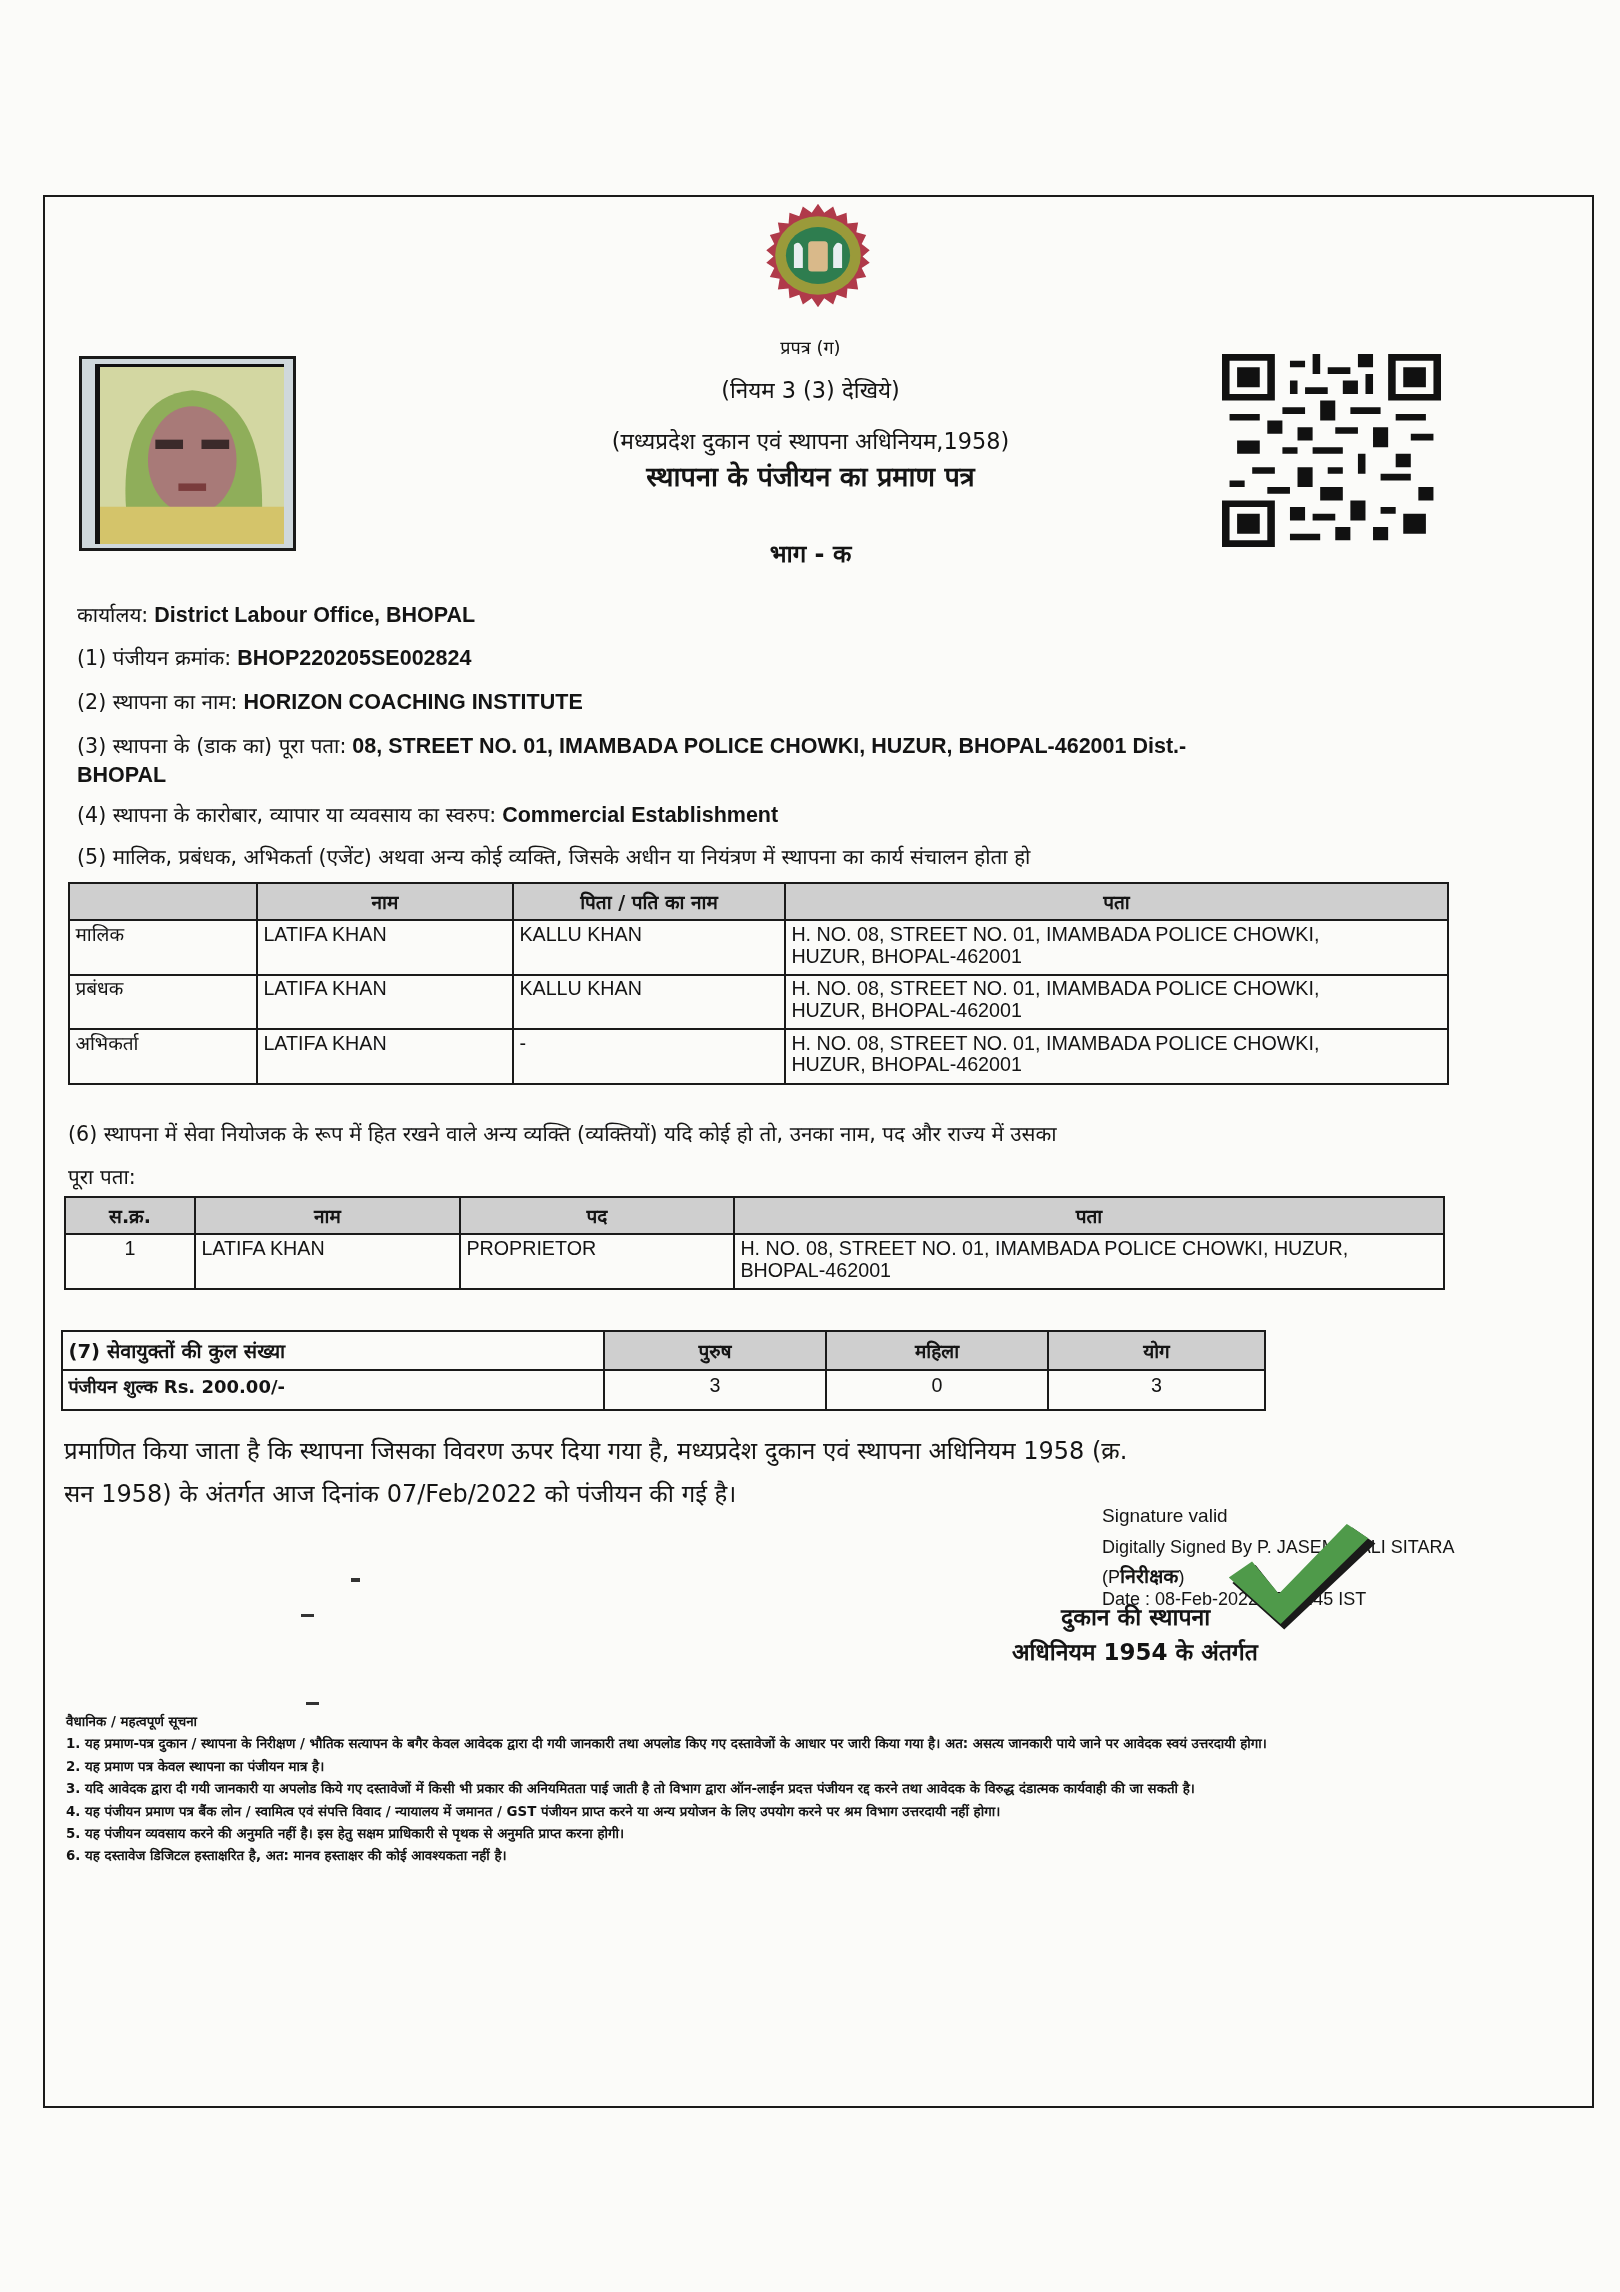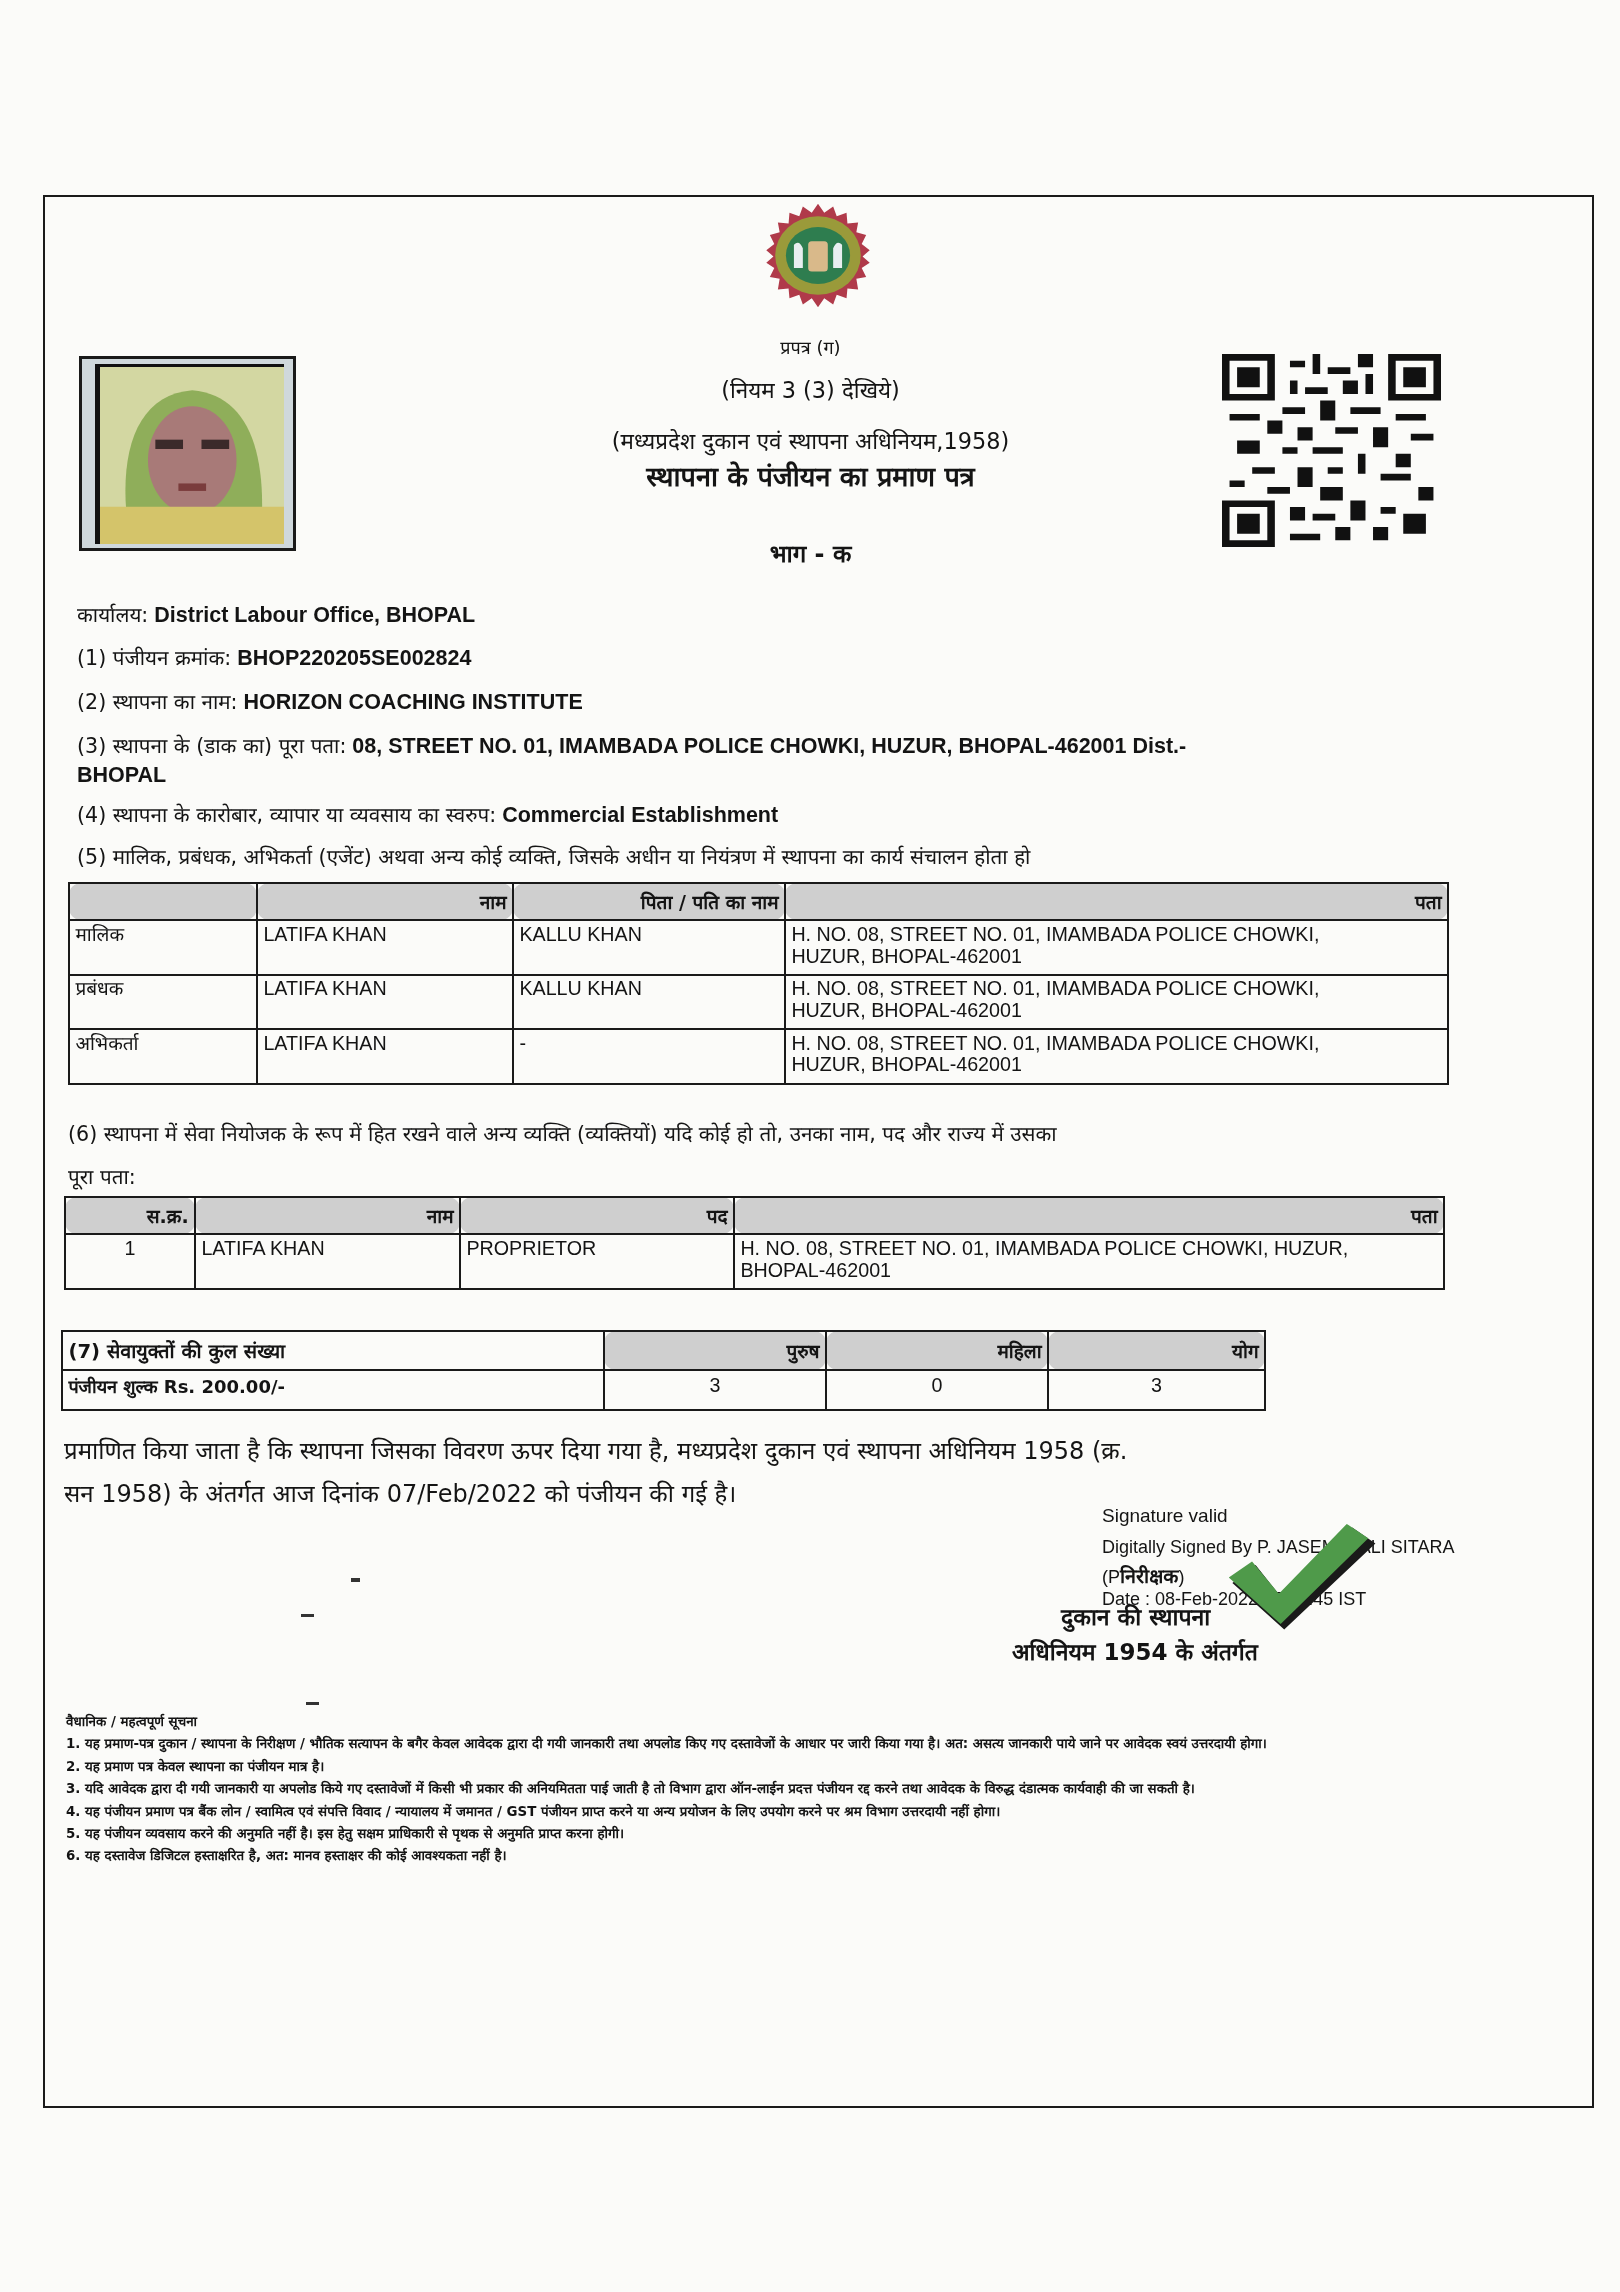--- a/index.html
+++ b/index.html
@@ -19,21 +19,21 @@
   .hdr { left:358px; width:905px; text-align:center; font-family:"DejaVu Sans", sans-serif; }
   .h1 { top:335px; font-size:18px; }
   .h2 { top:374px; font-size:22.4px; }
   .h3 { top:414px; font-size:22.4px;margin-top:11px; }
   .h4 { top:457px; font-size:27px; font-weight:bold; }
   .h5 { top:536px; font-size:24px; font-weight:bold; }
   .line { left:77px; font-size:21.5px; font-weight:bold; white-space:nowrap; }
   .line .lbl { font-family:"DejaVu Sans", sans-serif; font-weight:normal; font-size:20.6px;}
   table { border-collapse:collapse; position:absolute; font-family:"Liberation Sans", sans-serif; }
   td, th { border:2.7px solid #1a1a1a; font-size:19.7px; text-align:left; vertical-align:top; padding:2.7px 5.4px; font-weight:normal; }
-  th { background:#cfcfcf; text-align:right; font-family:"DejaVu Sans", sans-serif; font-weight:bold; font-size:19px; height:30px; vertical-align:middle;border-radius:12px;}
+  th { background:#cfcfcf; text-align:center; font-family:"DejaVu Sans", sans-serif; font-weight:bold; font-size:19px; height:30px; vertical-align:middle;}
   td.hi { font-family:"DejaVu Sans", sans-serif; font-size:19px; }
   .t5 { left:68px; top:882px; width:1381px; }
   .t5 td { height:47px; line-height:21.5px;}
   .t6 { left:64px; top:1196px; width:1381px;padding-left:17px; }
   .t6 td { height:47px; line-height:21.5px;}
   .t7 { left:61px; top:1330px; width:1205px; }
   .t7 td { height:32px; }
   .cert { left:64px; width:1397px; font-family:"DejaVu Sans", sans-serif; font-size:24px; }
   .sig { left:1102px; font-size:18px; white-space:nowrap; }
   .stamp { font-family:"DejaVu Sans", sans-serif; font-weight:bold; font-size:23px; white-space:nowrap;text-align:center; }

